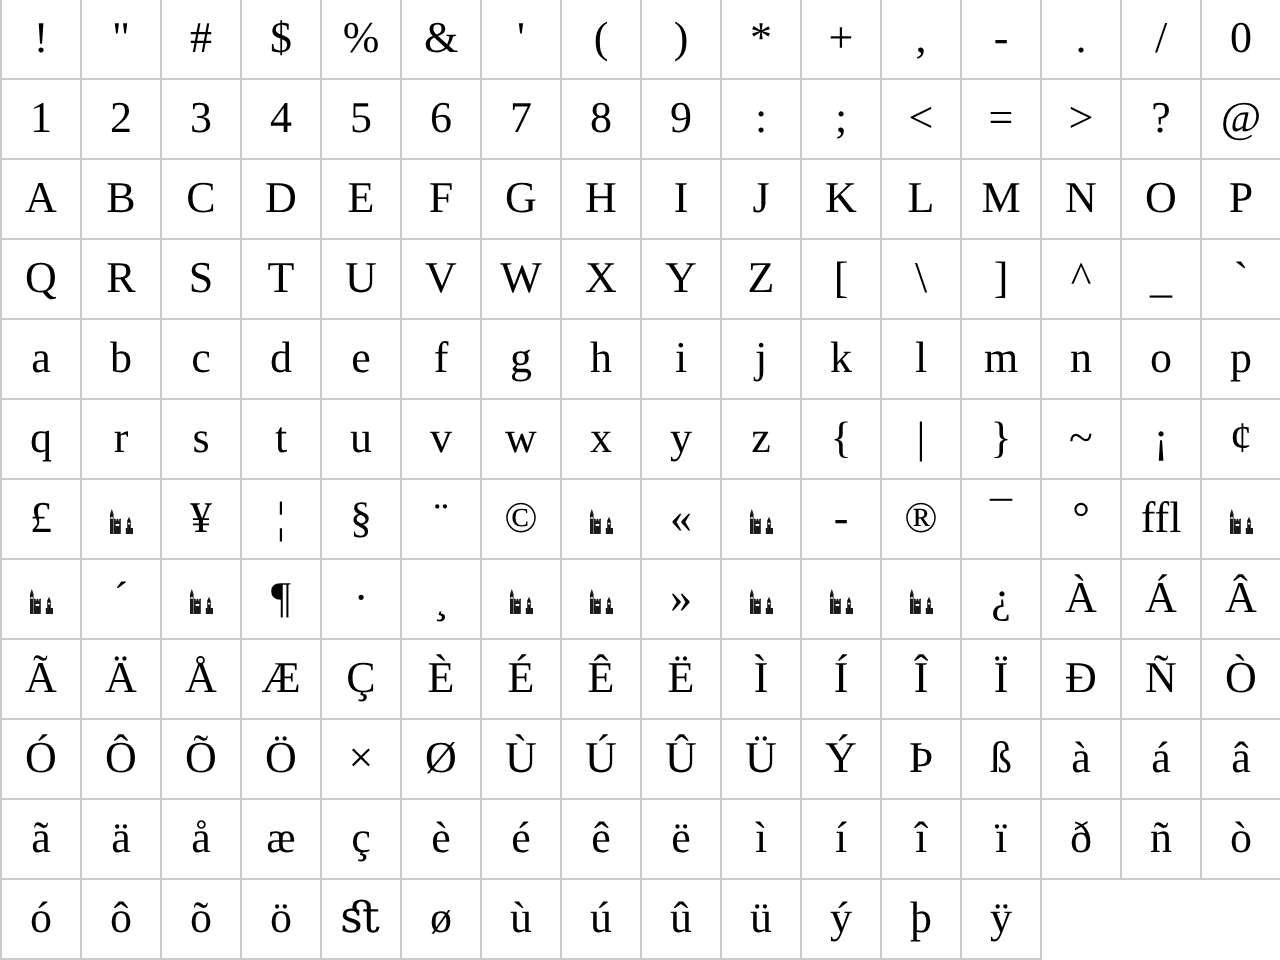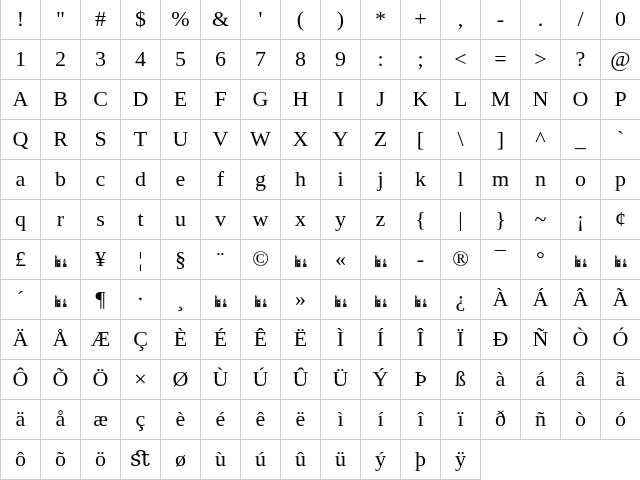--- a/index.html
+++ b/index.html
@@ -196,20 +196,21 @@
 
       <polygon points="9.6,13 9.6,6.4 10.5,4.4 11.4,6.4 11.4,13"></polygon>
       <rect x="8.9" y="10" width="3.6" height="3"></rect>
       <rect x="10" y="7.4" width="1" height="0.8" fill="#ffffff"></rect>
     </g>
   </svg></div>
     <div class="cell">-</div>
     <div class="cell">®</div>
     <div class="cell">¯</div>
     <div class="cell">°</div>
+    <div class="cell">ffl</div>
     <div class="cell"><svg width="14" height="13" viewBox="0 0 14 13" aria-hidden="true">
     <g fill="#1b1b1b">
 
       <polygon points="1,13 1,3 1.9,0.5 2.8,3 2.8,13"></polygon>
       <rect x="1.2" y="4.6" width="1.4" height="0.7" fill="#ffffff"></rect>
 
       <rect x="3" y="6.2" width="3.4" height="6.8"></rect>
       <rect x="3" y="5.4" width="0.9" height="0.9"></rect>
       <rect x="4.3" y="5.4" width="0.9" height="0.9"></rect>
       <rect x="5.6" y="5.4" width="0.9" height="0.9"></rect>

